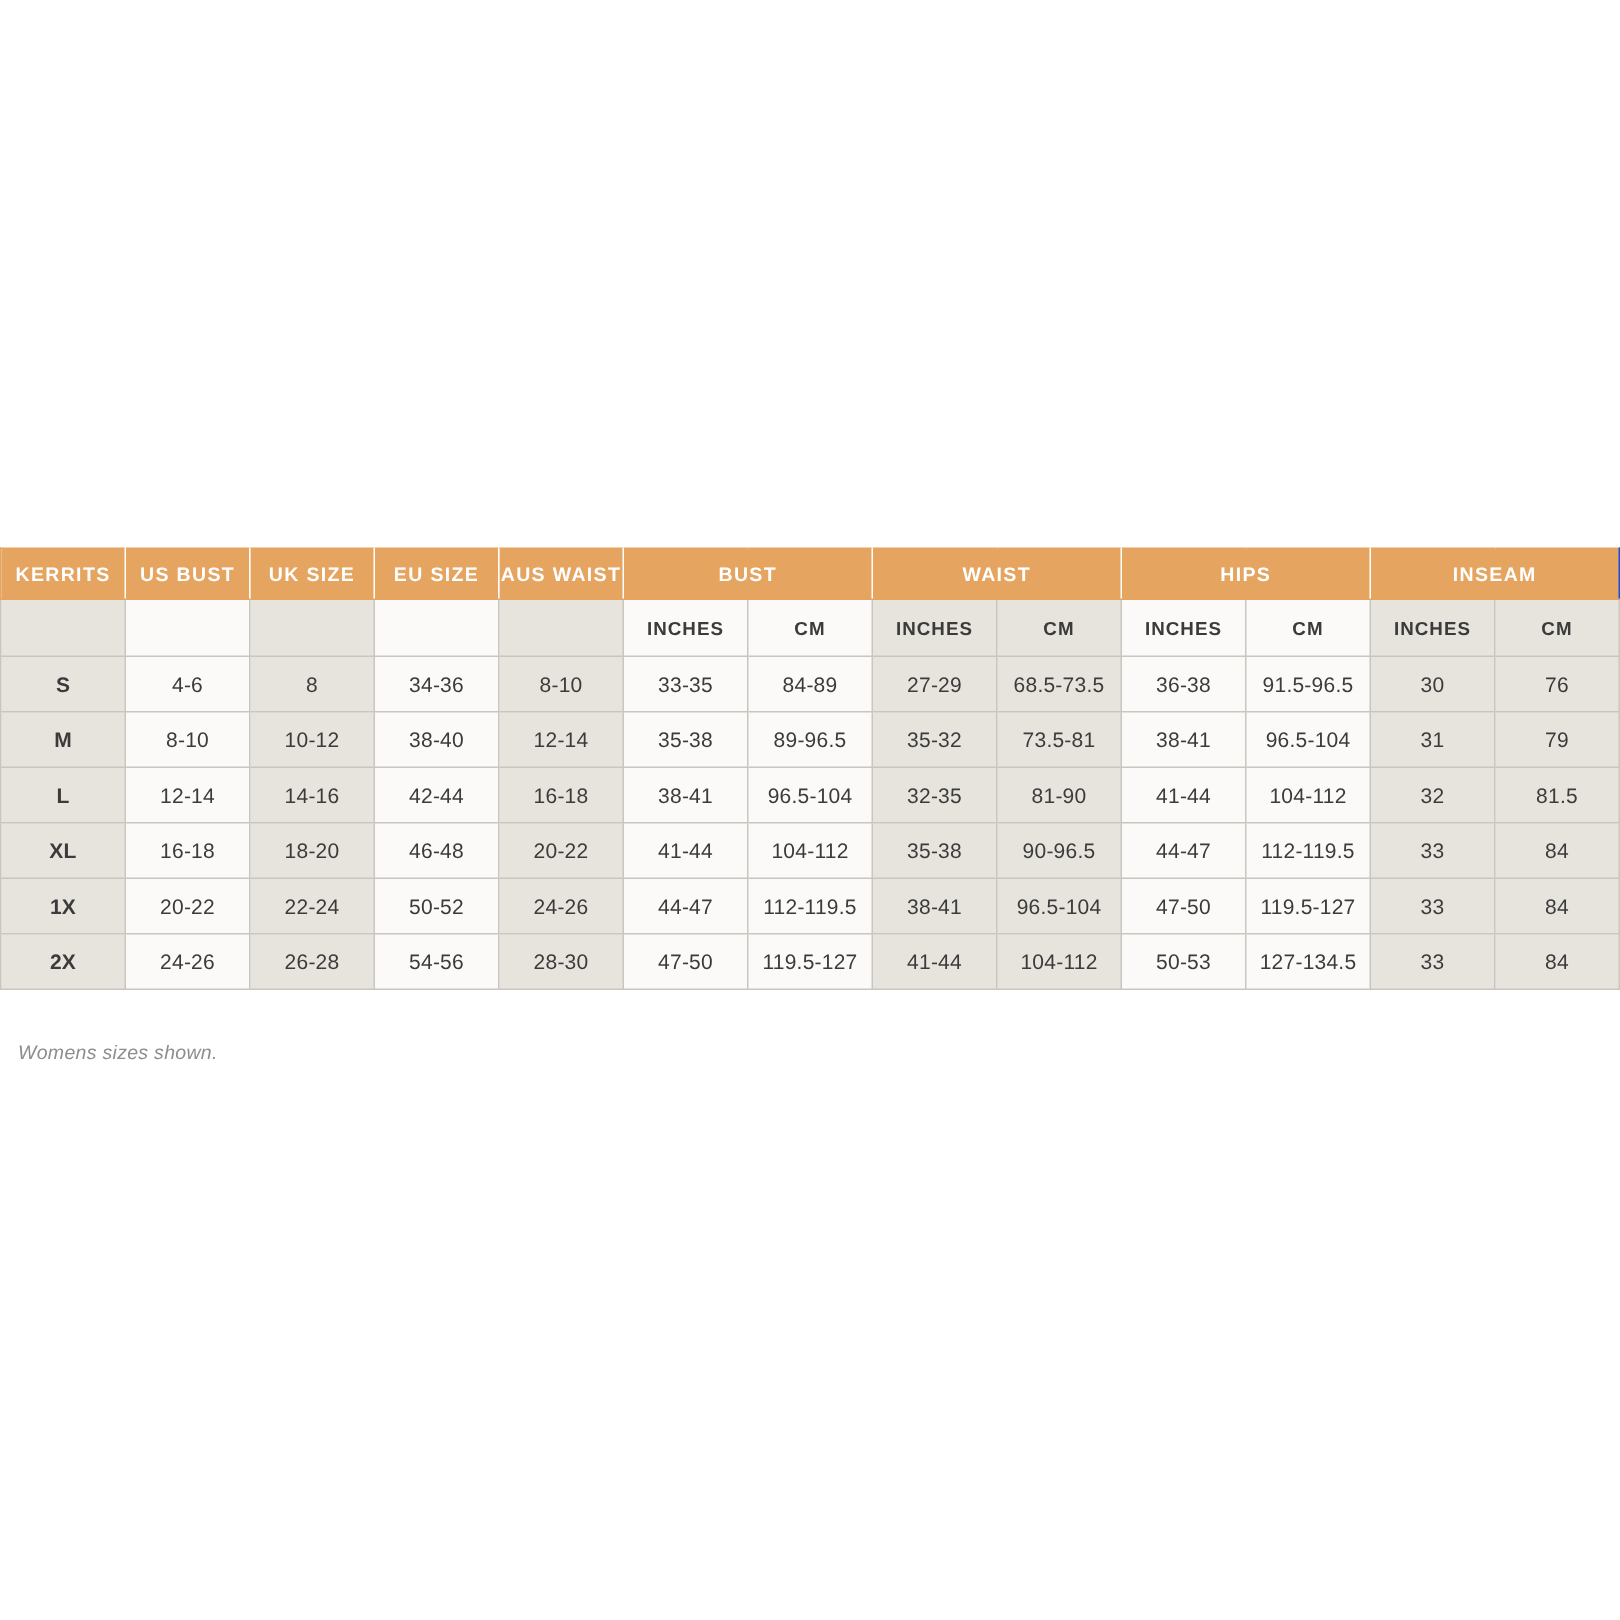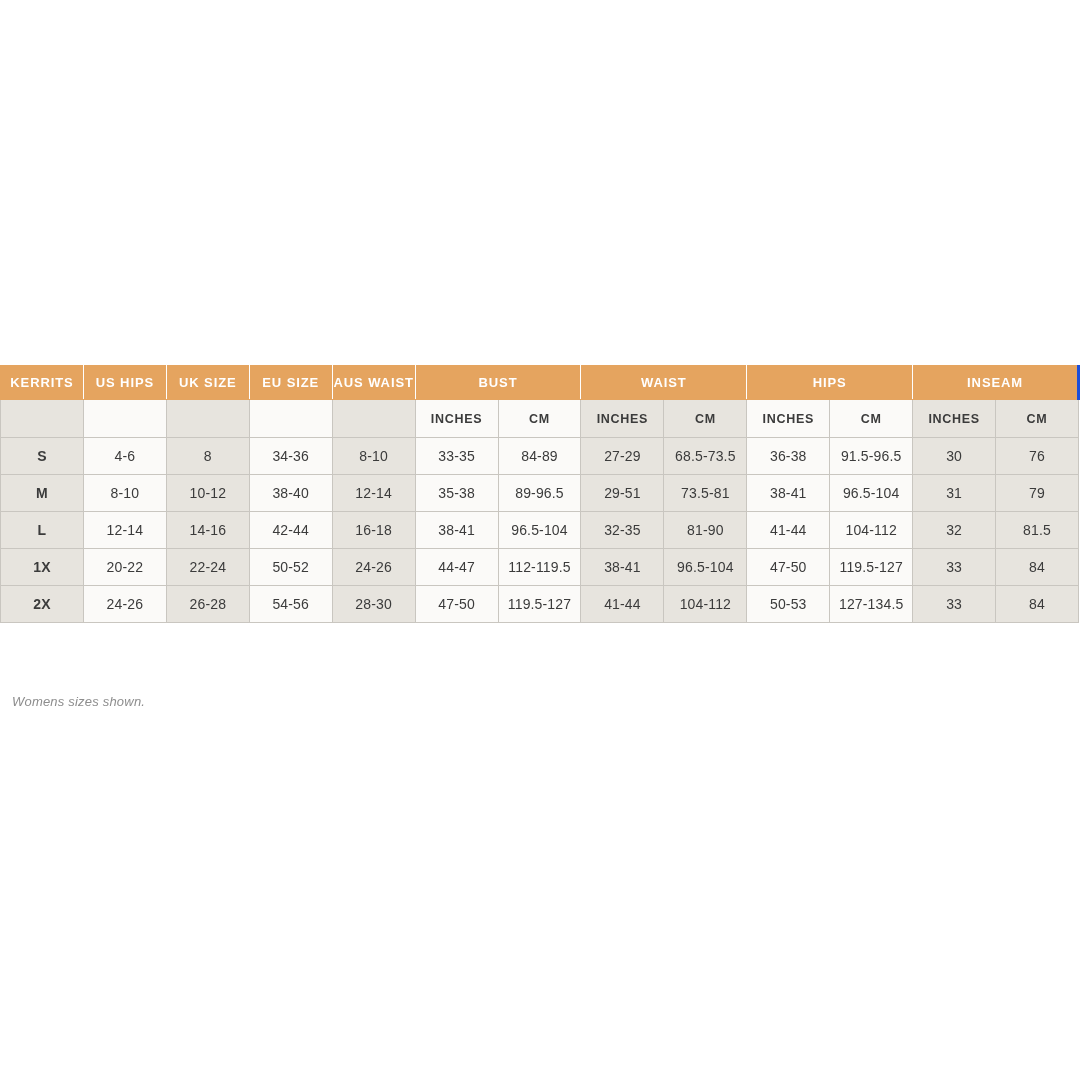--- a/index.html
+++ b/index.html
@@ -50,21 +50,21 @@
     background: #e5a45f;
     color: #ffffff;
     font-weight: bold;
     font-size: 13px;
     letter-spacing: 0.9px;
     height: 33px;
     border: 1px solid #e5a45f;
     border-right: 1px solid #ffffff;
   }
   tr.group-head th.last-head {
-    border-right: 3px solid #1d4ed8;
+    border-right: 1px solid #1d4ed8;
   }
 
   
   tr.sub-head td {
     height: 37px;
     font-weight: bold;
     font-size: 12.5px;
     letter-spacing: 0.7px;
     color: #3b3b3b;
   }
@@ -98,21 +98,21 @@
 </head>
 <body>
 
 <div class="page">
 
   <div class="chart-wrap">
     <table class="size-chart">
       <thead>
         <tr class="group-head">
             <th colspan="1">KERRITS</th>
-            <th colspan="1">US HIPS</th>
+            <th colspan="1">US BUST</th>
             <th colspan="1">UK SIZE</th>
             <th colspan="1">EU SIZE</th>
             <th colspan="1">AUS WAIST</th>
             <th colspan="2">BUST</th>
             <th colspan="2">WAIST</th>
             <th colspan="2">HIPS</th>
             <th colspan="2" class="last-head">INSEAM</th>
           </tr>
         <tr class="sub-head">
             <td class="tint"></td>
@@ -147,21 +147,21 @@
             <td class="tint">76</td>
           </tr>
           <tr class="data-row">
             <td class="tint size-label">M</td>
             <td class="plain">8-10</td>
             <td class="tint">10-12</td>
             <td class="plain">38-40</td>
             <td class="tint">12-14</td>
             <td class="plain">35-38</td>
             <td class="plain">89-96.5</td>
-            <td class="tint">29-51</td>
+            <td class="tint">35-32</td>
             <td class="tint">73.5-81</td>
             <td class="plain">38-41</td>
             <td class="plain">96.5-104</td>
             <td class="tint">31</td>
             <td class="tint">79</td>
           </tr>
           <tr class="data-row">
             <td class="tint size-label">L</td>
             <td class="plain">12-14</td>
             <td class="tint">14-16</td>
@@ -170,20 +170,35 @@
             <td class="plain">38-41</td>
             <td class="plain">96.5-104</td>
             <td class="tint">32-35</td>
             <td class="tint">81-90</td>
             <td class="plain">41-44</td>
             <td class="plain">104-112</td>
             <td class="tint">32</td>
             <td class="tint">81.5</td>
           </tr>
           <tr class="data-row">
+            <td class="tint size-label">XL</td>
+            <td class="plain">16-18</td>
+            <td class="tint">18-20</td>
+            <td class="plain">46-48</td>
+            <td class="tint">20-22</td>
+            <td class="plain">41-44</td>
+            <td class="plain">104-112</td>
+            <td class="tint">35-38</td>
+            <td class="tint">90-96.5</td>
+            <td class="plain">44-47</td>
+            <td class="plain">112-119.5</td>
+            <td class="tint">33</td>
+            <td class="tint">84</td>
+          </tr>
+          <tr class="data-row">
             <td class="tint size-label">1X</td>
             <td class="plain">20-22</td>
             <td class="tint">22-24</td>
             <td class="plain">50-52</td>
             <td class="tint">24-26</td>
             <td class="plain">44-47</td>
             <td class="plain">112-119.5</td>
             <td class="tint">38-41</td>
             <td class="tint">96.5-104</td>
             <td class="plain">47-50</td>

